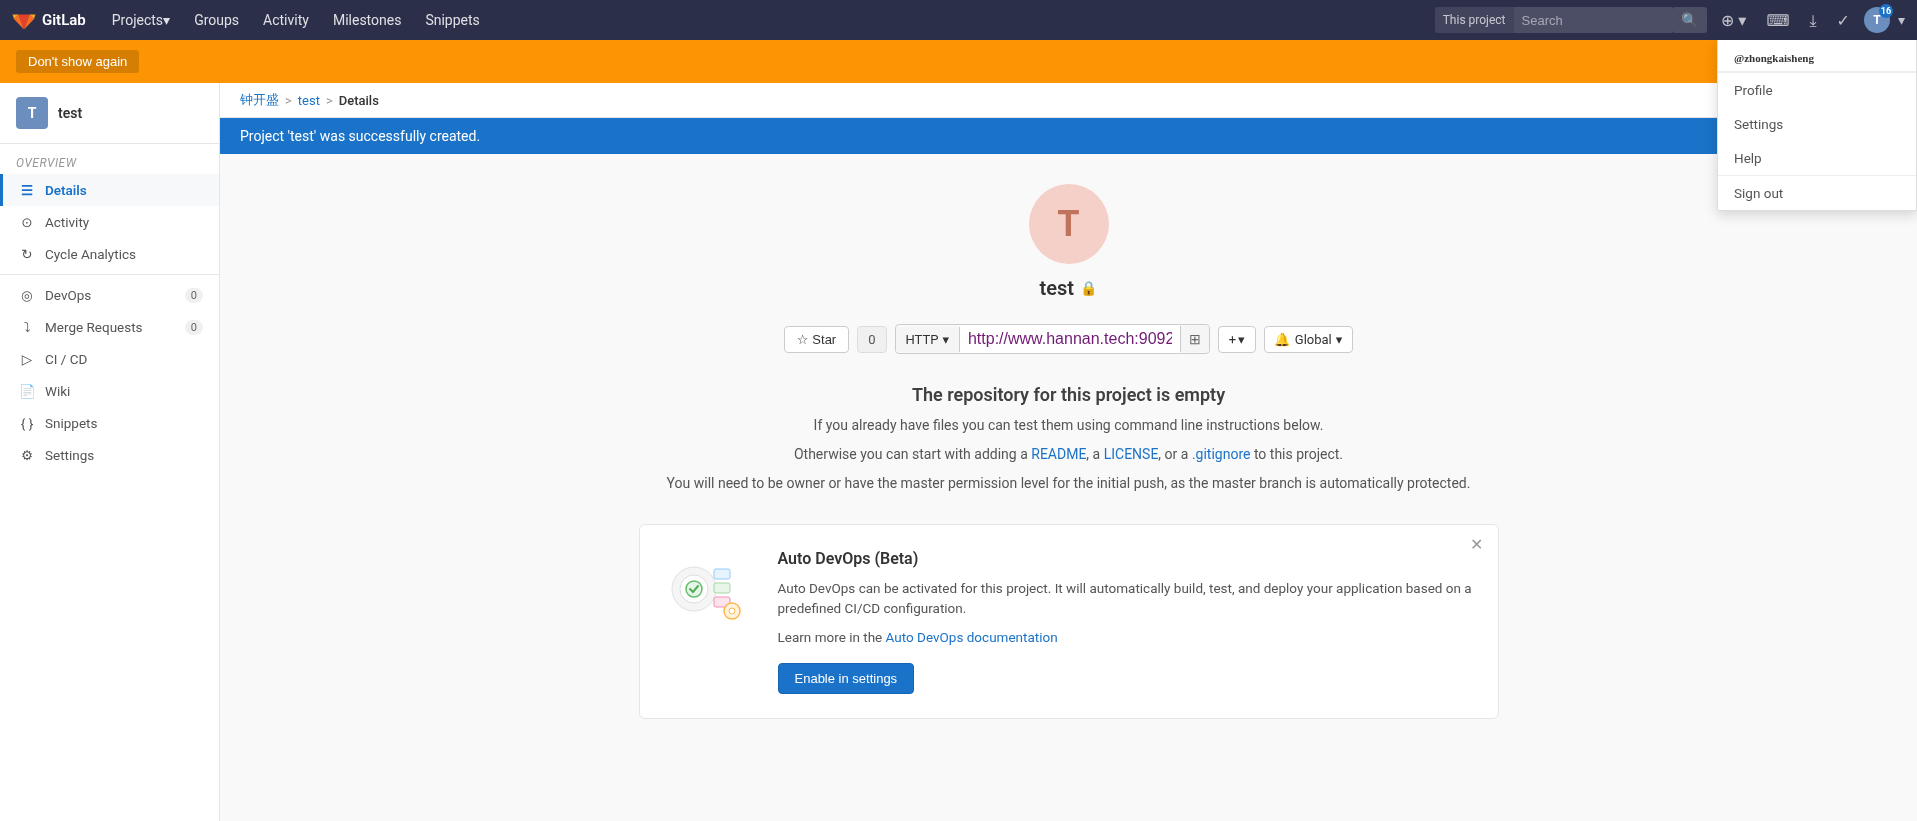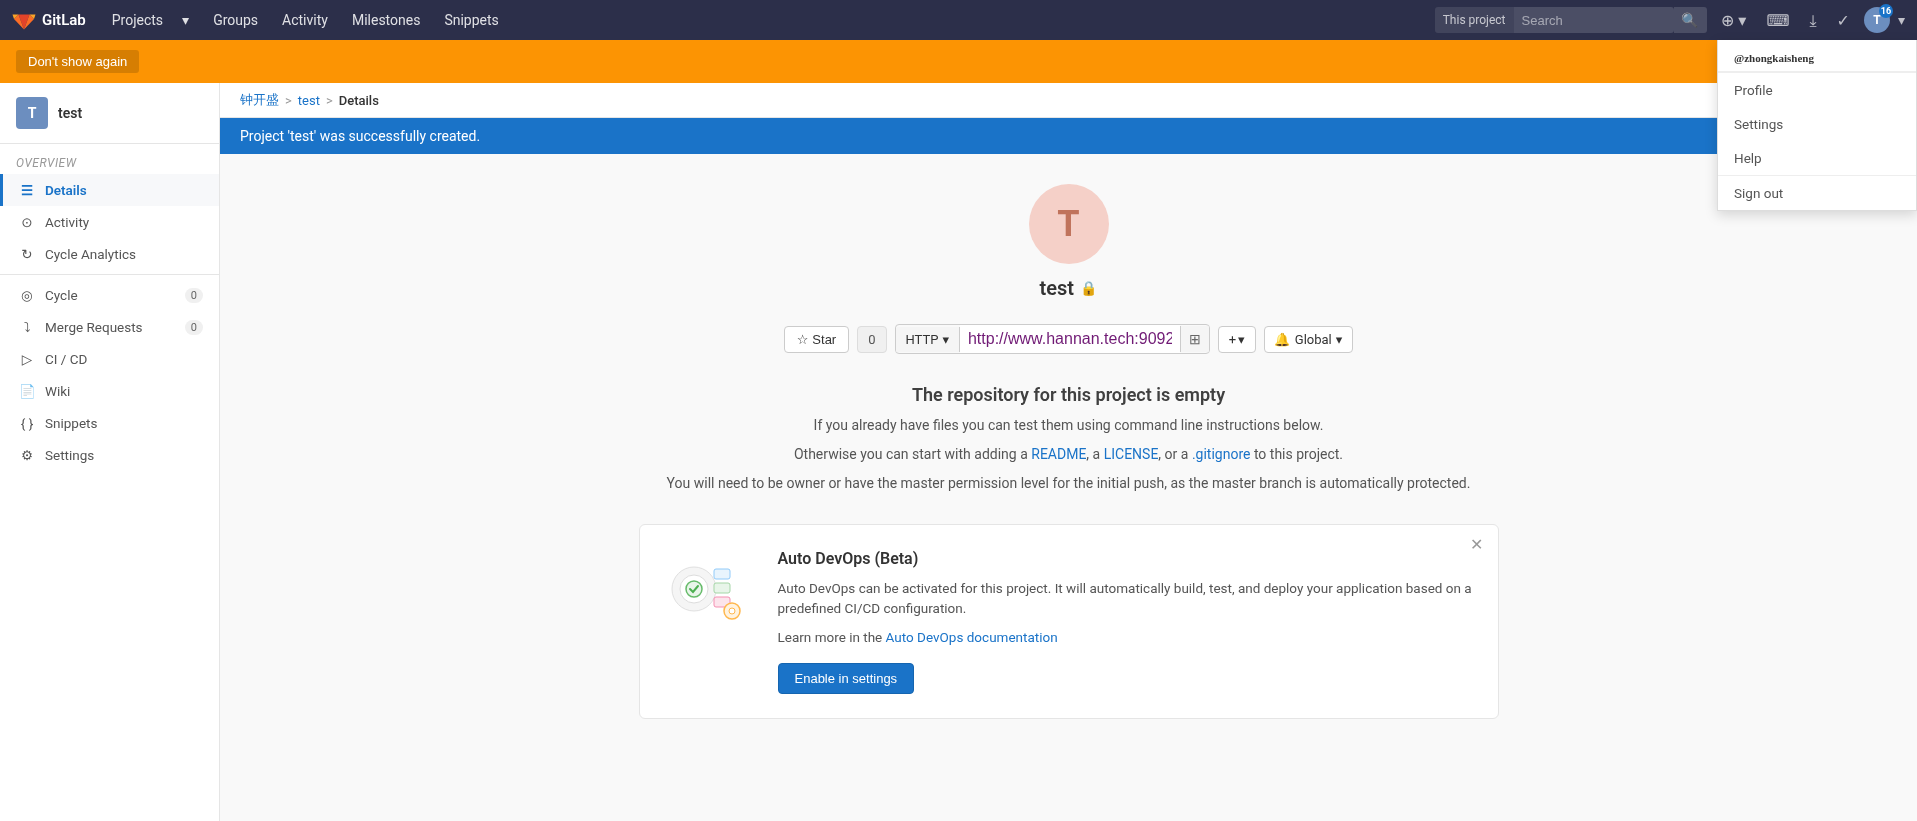--- a/index.html
+++ b/index.html
@@ -38,21 +38,21 @@
       flex: 1;
     }
     .navbar-nav a {
       color: rgba(255,255,255,0.85);
       text-decoration: none;
       padding: 4px 10px;
       border-radius: 3px;
       font-size: 14px;
       display: flex;
       align-items: center;
-      gap: 19px;
+      gap: 0;
     }
     .navbar-right {
       display: flex;
       align-items: center;
       gap: 8px;
     }
     .search-scope-label {
       color: rgba(255,255,255,0.7);
       font-size: 12px;
       background: rgba(255,255,255,0.1);
@@ -522,21 +522,21 @@
       </a>
       <a class="sidebar-item">
         <span class="sidebar-item-icon">↻</span>
         <span>Cycle Analytics</span>
       </a>
 
       <div class="sidebar-divider"></div>
 
       <a class="sidebar-item">
         <span class="sidebar-item-icon">◎</span>
-        <span>Cycle</span>
+        <span>DevOps</span>
         <span class="sidebar-item-badge">0</span>
       </a>
       <a class="sidebar-item">
         <span class="sidebar-item-icon">⤵</span>
         <span>Merge Requests</span>
         <span class="sidebar-item-badge">0</span>
       </a>
       <a class="sidebar-item">
         <span class="sidebar-item-icon">▷</span>
         <span>CI / CD</span>

